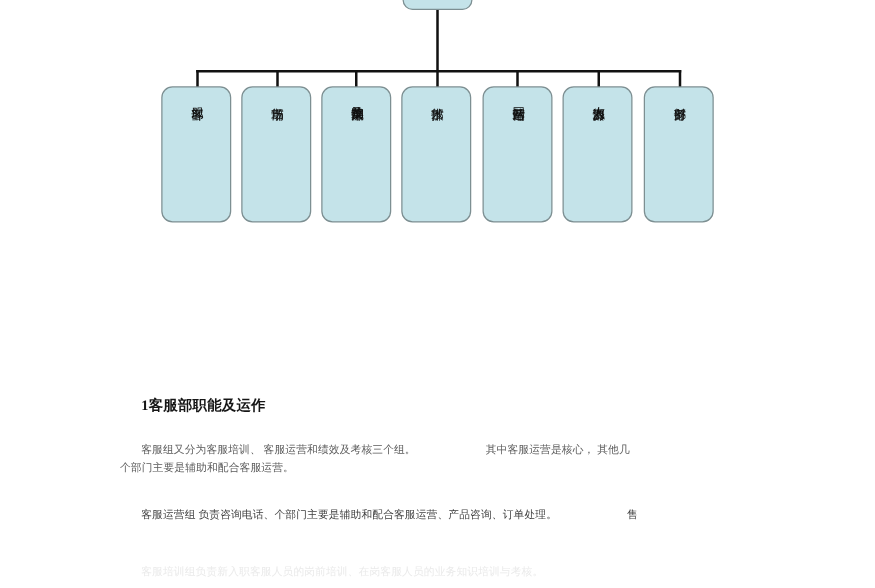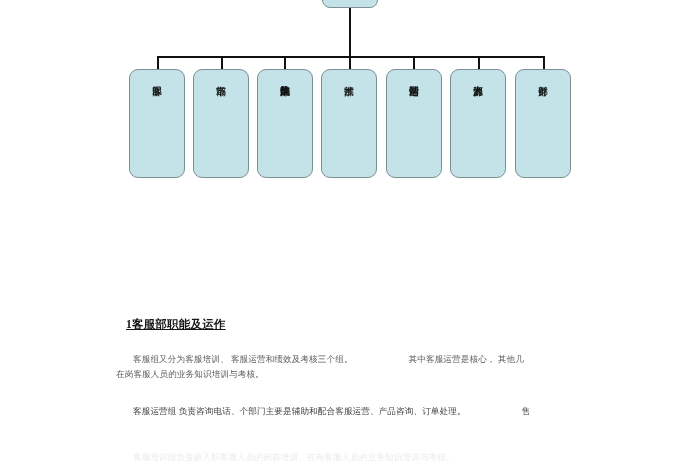--- a/index.html
+++ b/index.html
@@ -94,32 +94,31 @@
   
   #doc-body {
     position: absolute;
     left: 0;
     top: 300px;
     width: 700px;
   }
 
   .heading {
     position: absolute;
-    left: 126px;
+    left: 113px;
     top: 17px;
     font-size: 11.5px;
     font-weight: bold;
     color: #161616;
     letter-spacing: 0.2px;
-    text-decoration: underline;
   }
 
   .para {
     position: absolute;
-    left: 116px;
+    left: 96px;
     width: 492px;
     font-size: 8.6px;
     line-height: 14.5px;
     color: #4d4d4d;
     letter-spacing: 0.1px;
     text-align: justify;
   }
 
   .para.p1 { top: 52px; color: #5b5b5b; }
   .para.p2 { top: 104px; color: #3f3f3f; }
@@ -181,21 +180,21 @@
       <span class="node-label">财务部</span>
     </div>
   </div>
 
   <div id="doc-body">
 
     <div class="heading">1客服部职能及运作</div>
 
     <div class="para p1">
       <span class="indent"></span><span>客服组又分为客服培训、 客服运营和绩效及考核三个组。</span><span class="gap-wide"></span><span>其中客服运营是核心， 其他几</span><br>
-      <span>在岗客服人员的业务知识培训与考核。</span>
+      <span>个部门主要是辅助和配合客服运营。</span>
     </div>
 
     <div class="para p2">
       <span class="indent"></span><span>客服运营组 负责咨询电话、个部门主要是辅助和配合客服运营、产品咨询、订单处理。</span><span class="gap-wide"></span><span>售</span><br>
     </div>
 
     <div class="para p3 faint">
       <span class="indent"></span><span>客服培训组负责新入职客服人员的岗前培训、在岗客服人员的业务知识培训与考核。</span>
     </div>
   </div>

